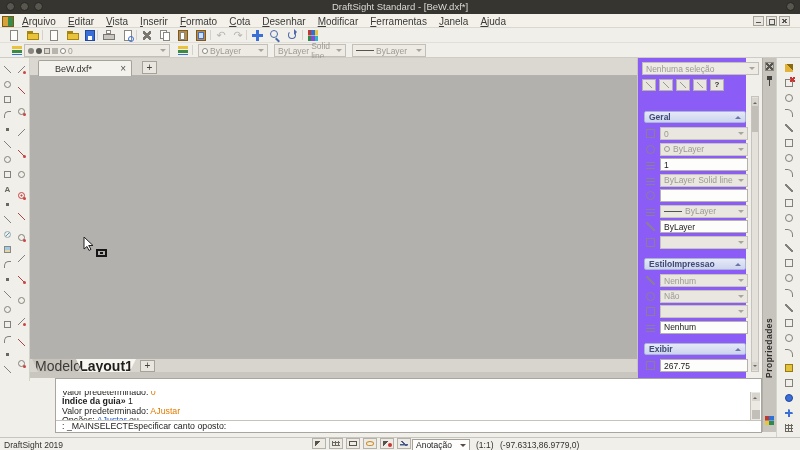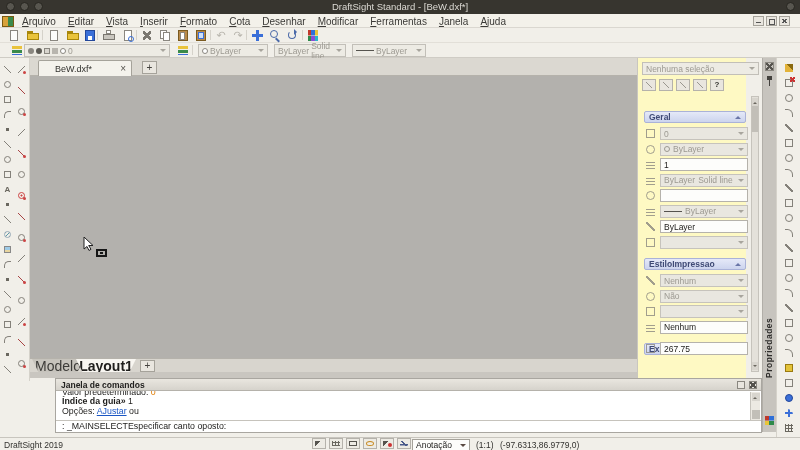--- a/index.html
+++ b/index.html
@@ -116,21 +116,21 @@
 
   
   #layouttabs{position:absolute;left:30px;top:358px;width:607px;height:14px;background:#d8d5ce;border-top:1px solid #b5b2ab;box-sizing:border-box;}
   .ltab{position:absolute;top:0;height:14px;font-size:14px;text-align:center;line-height:14px;clip-path:polygon(0 0,100% 0,calc(100% - 7px) 100%,7px 100%);}
   #ltab-model{left:2px;width:52px;background:#c6c3bc;color:#3c3b38;}
   #ltab-layout{left:46px;width:60px;background:#f8f6f1;color:#201f1d;font-weight:bold;}
   #ltadd{position:absolute;left:110px;top:1px;width:15px;height:12px;background:#e9e6df;border:1px solid #a5a29a;box-sizing:border-box;text-align:center;font-size:10px;line-height:10px;color:#44423e;}
   #hstrip{position:absolute;left:30px;top:372px;width:607px;height:6px;background:#c9c6c0;}
 
   
-  #props{position:absolute;left:637px;top:58px;width:109px;height:320px;background:#fef9c3;border-left:1px solid #c9c6bf;box-sizing:border-box;}
+  #props{position:absolute;left:637px;top:58px;width:109px;height:320px;background:#8b5cf6;border-left:1px solid #c9c6bf;box-sizing:border-box;}
   #selcombo{position:absolute;left:4px;top:4px;width:117px;height:13px;}
   .pbtn{position:absolute;top:21px;width:14px;height:12px;border:1px solid #b5b2ab;background:#e9e6df;box-sizing:border-box;text-align:center;font-size:8px;line-height:10px;color:#33322f;}
   .pbtn .mini{position:absolute;inset:2px;background:linear-gradient(45deg,transparent 44%,#9a978f 44% 56%,transparent 56%);}
   #pcontent{position:absolute;left:4px;top:38px;width:108px;height:276px;overflow:hidden;}
   .sechdr{position:absolute;left:2px;width:102px;height:12px;background:linear-gradient(#e5e9f8,#ccd4ee);border:1px solid #aab2d8;border-radius:2px;box-sizing:border-box;
           font-size:8.5px;font-weight:bold;color:#3f4a75;display:flex;align-items:center;padding:0 4px;}
   .sechdr .up{margin-left:auto;width:0;height:0;border:3px solid transparent;border-bottom-color:#6a76a8;margin-bottom:2px;}
   .prow{position:absolute;left:2px;width:104px;height:13px;}
   .picon{position:absolute;left:2px;top:2px;width:9px;height:9px;box-sizing:border-box;opacity:.8;}
   .pi-a{border:1px solid #8a8780;}
@@ -458,21 +458,21 @@
         <span class="picon pi-c"></span>
         <div class="pfield f-in">
             <span>Nenhum</span>
           </div>
       </div>
 
       <div class="sechdr" style="top:247px">
         <span>Exibir</span>
           <span class="up"></span>
       </div>
-      <div class="prow" style="top:246px">
+      <div class="prow" style="top:263px">
         <span class="picon pi-a"></span>
         <div class="pfield f-in">
             <span>267.75</span>
           </div>
       </div>
 
     </div>
     <div id="pscroll">
       <span class="sbtn sb-up" style="top:1px;left:0"></span>
       <span id="pthumb"></span>
@@ -513,29 +513,25 @@
         <span class="pic"></span>
         <span class="pic"></span>
         <span class="pic"></span>
         <span class="pic"></span>
         <span class="pic"></span>
         <span class="pic"></span>
       </div>
   </div>
 
   <div id="cmdwin">
-    <div id="cmdhdr">
-      <span>Janela de comandos</span>
-      <span class="chbtn" style="right:16px"></span>
-      <span class="chbtn ch-x" style="right:4px"></span>
-    </div>
     <div id="cmdhist">
       <div id="cmdlines">
         <div><span>Valor predeterminado: </span><span class="copt">0</span></div>
         <div><span class="cbold">Índice da guia» </span><span>1</span></div>
+        <div><span>Valor predeterminado: </span><span class="copt">AJustar</span></div>
         <div><span>Opções: </span><span class="clink">AJustar</span><span> ou</span></div>
 
       </div>
     </div>
     <div id="cscroll">
       <span class="sbtn sb-up"></span>
       <span id="cthumb"></span>
       <span class="sbtn sb-dn"></span>
     </div>
     <div id="cmdinput">: _MAINSELECTEspecificar canto oposto:</div>

